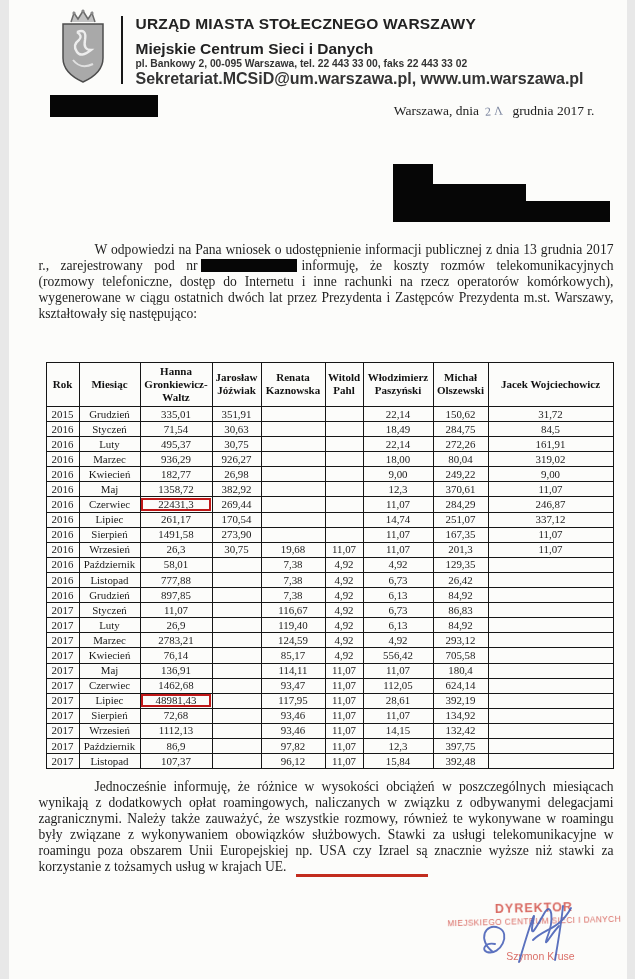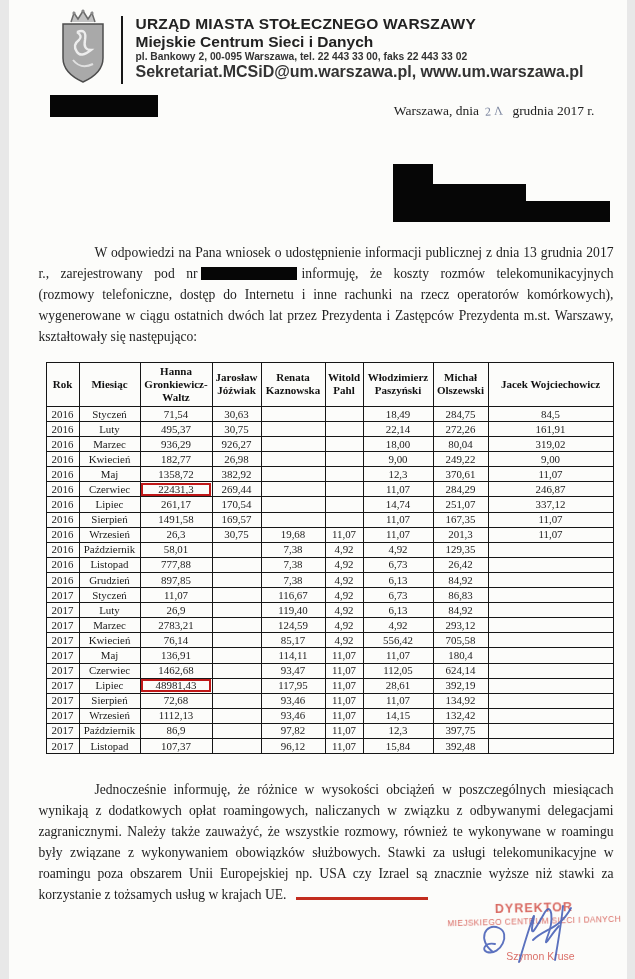--- a/index.html
+++ b/index.html
@@ -6,36 +6,36 @@
   .page {
     position:relative; width:618px; height:979px; margin:0 auto;
     background:#fcfcfa; color:#1c1c1c; overflow:hidden;
     font-family:"Liberation Serif", serif;
   }
   
   .logo { position:absolute; left:42px; top:8px; width:64px; height:84px; }
   .vline { position:absolute; left:112px; top:16px; height:68px; width:0; border-left:2.5px solid #171717; }
   .masthead { position:absolute; left:127px; top:15px; width:485px; font-family:"Liberation Sans", sans-serif; }
   .org1 { font-size:15.5px; font-weight:bold; letter-spacing:0.2px; color:#222; }
-  .org2 { font-size:15.5px; font-weight:bold; margin-top:0; color:#222; }
+  .org2 { font-size:15.5px; font-weight:bold; margin-top:7px; color:#222; }
   .addr { font-size:10.3px; font-weight:bold; color:#333; }
   .contact { font-size:16px; font-weight:bold; color:#333; margin-top:1px; }
   
   .redact { background:#060606; position:absolute; }
   .redact-step { position:absolute; left:384px; top:164px; }
   .redact-step div { background:#060606; }
   .rs1 { width:40px;  height:20px; }
   .rs2 { width:133px; height:17px; }
   .rs3 { width:217px; height:21px; }
   .inline-redact { display:inline-block; width:96px; height:13px; background:#060606; vertical-align:-2px; margin:0 4px; }
   
   .dateline { position:absolute; top:103px; right:32px; font-size:13.5px; color:#222; }
   .hand-day { color:#7d87a0; font-size:12px; letter-spacing:3px; display:inline-block; transform:rotate(-4deg); margin:0 3px; }
   
-  .para { position:absolute; left:30px; width:575px; font-size:13.6px; line-height:21px;
+  .para { position:absolute; left:30px; width:575px; font-size:13.6px; line-height:16px;
           text-align:justify; color:#1d1d1d; }
   .para1 { top:242px; text-indent:56px; }
   .para2 { top:779px; text-indent:56px; }
   .red-underline { border-bottom:3.5px solid #c22c1e; padding-bottom:16px; }
   
   .tablewrap { position:absolute; left:37px; top:362px; width:567px; }
   table { border-collapse:collapse; width:100%; table-layout:fixed;
           font-family:"Liberation Serif", serif; }
   th, td { border:1.4px solid #161616; text-align:center; vertical-align:middle; overflow:hidden; }
   th { font-size:11px; font-weight:bold; padding:2px 0; line-height:1.18; color:#111; }
@@ -113,20 +113,31 @@
             <th>Jarosław Jóźwiak</th>
             <th>Renata Kaznowska</th>
             <th>Witold Pahl</th>
             <th>Włodzimierz Paszyński</th>
             <th>Michał Olszewski</th>
             <th>Jacek Wojciechowicz</th>
           </tr>
         </thead>
       <tbody>
           <tr>
+            <td>2015</td>
+            <td>Grudzień</td>
+            <td>335,01</td>
+            <td>351,91</td>
+            <td></td>
+            <td></td>
+            <td>22,14</td>
+            <td>150,62</td>
+            <td>31,72</td>
+          </tr>
+          <tr>
             <td>2016</td>
             <td>Styczeń</td>
             <td>71,54</td>
             <td>30,63</td>
             <td></td>
             <td></td>
             <td>18,49</td>
             <td>284,75</td>
             <td>84,5</td>
           </tr>
@@ -193,21 +204,21 @@
             <td></td>
             <td></td>
             <td>14,74</td>
             <td>251,07</td>
             <td>337,12</td>
           </tr>
           <tr>
             <td>2016</td>
             <td>Sierpień</td>
             <td>1491,58</td>
-            <td>169,57</td>
+            <td>273,90</td>
             <td></td>
             <td></td>
             <td>11,07</td>
             <td>167,35</td>
             <td>11,07</td>
           </tr>
           <tr>
             <td>2016</td>
             <td>Wrzesień</td>
             <td>26,3</td>

